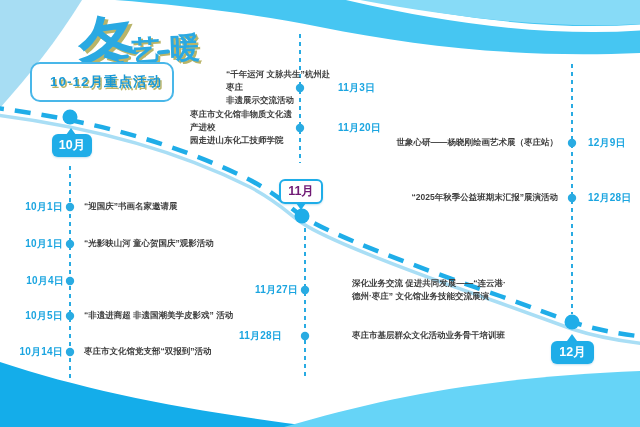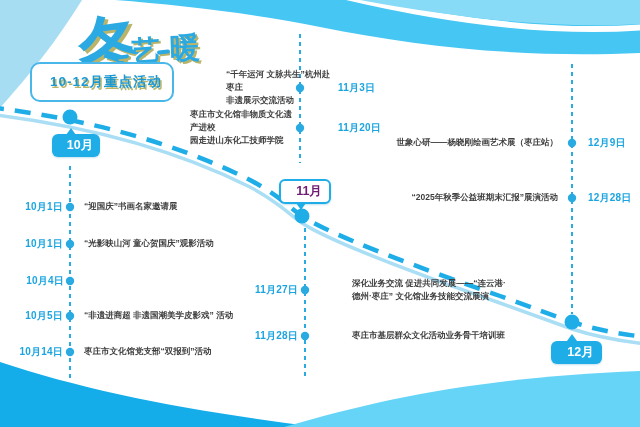--- a/index.html
+++ b/index.html
@@ -19,21 +19,20 @@
     position:absolute; color:#3f3f3f; font-weight:bold; font-size:8.5px;
     line-height:1.55; transform:translateY(-50%); white-space:pre-line;
   }
   .ev.r { text-align:center; }
 
   
   .tag {
     position:absolute; border-radius:6px; font-size:12.5px; font-weight:bold;
     display:flex; align-items:center; justify-content:center; z-index:3;
     box-shadow:0 1px 2px rgba(30,140,190,.25);
-    padding-left:8px;
   }
   .tag.solid { background:#1fade8; color:#ffffff; }
   .tag.outline { background:#ffffff; color:#701a75; border:2px solid #1fade8; }
   .ptr { position:absolute; width:0; height:0; z-index:3; }
   .ptr.up   { border-left:5px solid transparent; border-right:5px solid transparent; border-bottom:7px solid #1fade8; }
   .ptr.down { border-left:5px solid transparent; border-right:5px solid transparent; border-top:7px solid #1fade8; }
 
   
   .title-wrap { position:absolute; left:0; top:0; z-index:3; }
   .t-main {
@@ -154,21 +153,21 @@
     <div class="ev" style="left:190px; top:128px; width:108px;">枣庄市文化馆非物质文化遗产进校
 园走进山东化工技师学院</div>
     <div class="date" style="left:338px; top:128px;">11月20日</div>
   </div>
 
   <div class="layer">
     <div class="date" style="left:240px; top:290px; width:58px; text-align:right;">11月27日</div>
     <div class="ev" style="left:352px; top:290px; width:160px;">深化业务交流 促进共同发展——“连云港·
 德州·枣庄” 文化馆业务技能交流展演</div>
 
-    <div class="date" style="left:240px; top:336px; width:58px; text-align:right;">11月28日</div>
+    <div class="date" style="left:224px; top:336px; width:58px; text-align:right;">11月28日</div>
     <div class="ev" style="left:352px; top:336px; width:190px;">枣庄市基层群众文化活动业务骨干培训班</div>
   </div>
 
   <div class="layer">
     <div class="ev r" style="right:82px; top:143px;">世象心研——杨晓刚绘画艺术展（枣庄站）</div>
     <div class="date" style="left:588px; top:143px;">12月9日</div>
 
     <div class="ev r" style="right:82px; top:198px;">“2025年秋季公益班期末汇报”展演活动</div>
     <div class="date" style="left:588px; top:198px;">12月28日</div>
   </div>

